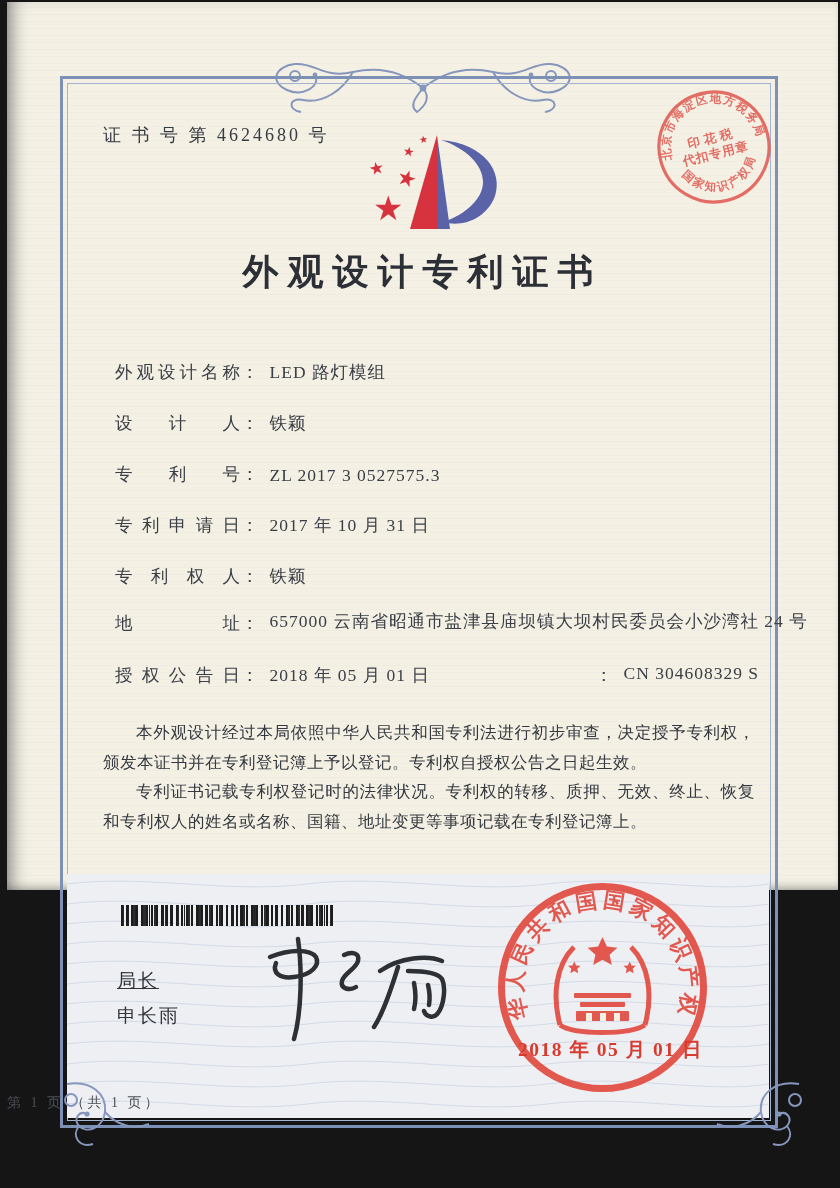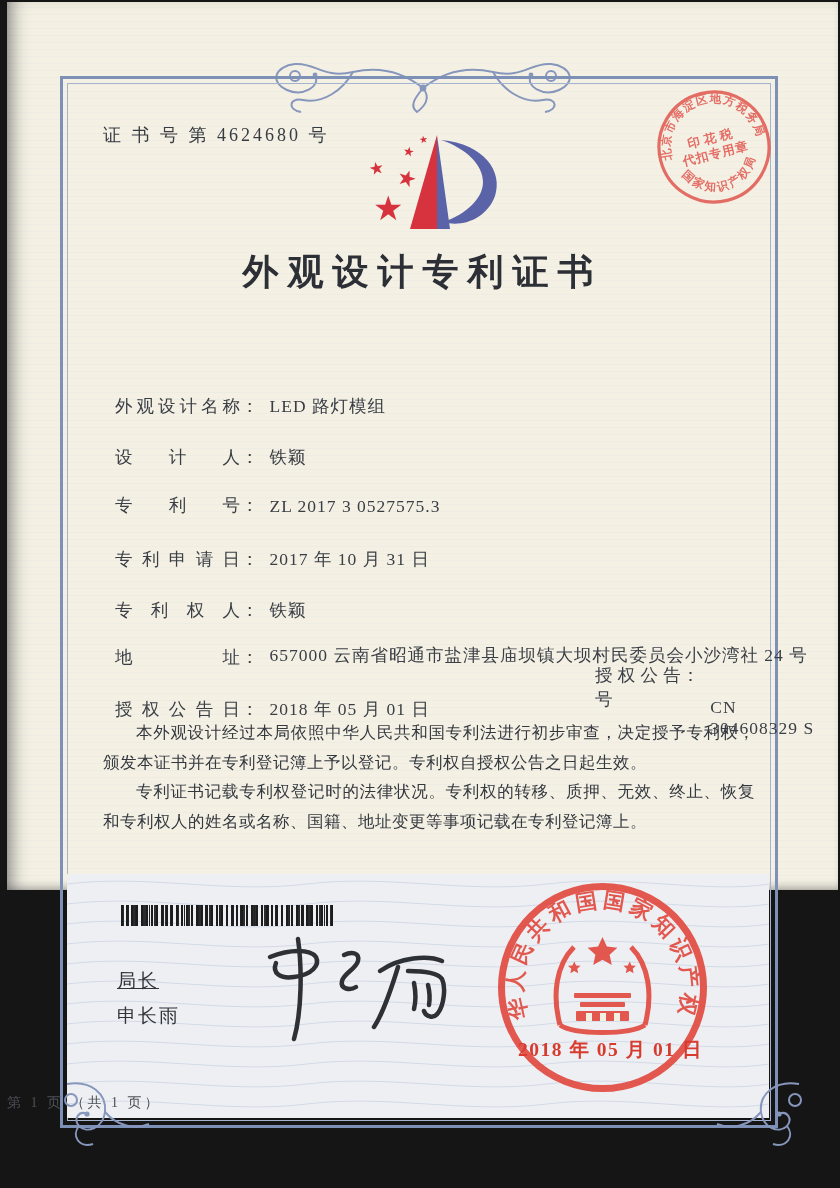--- a/index.html
+++ b/index.html
@@ -29,21 +29,21 @@
   }
   .txt{position:absolute;color:#373b42;}
   .cert-no{left:96px;top:121px;font-size:18px;letter-spacing:3px;}
   .title{
     left:0;top:246px;width:831px;text-align:center;
     font-size:36px;font-weight:bold;color:#2c2f35;letter-spacing:9px;
   }
   .field-row{position:absolute;left:108px;font-size:17.5px;color:#3a3e45;letter-spacing:1px;display:flex;align-items:flex-end;}
   .flabel{display:inline-block;width:126px;text-align:justify;text-align-last:justify;}
   .fcolon{display:inline-block;margin-right:10px;}
-  .fvalue{display:inline-block;margin-top:34px;}
+  .fvalue{display:inline-block;}
   .addr-value{width:545px;line-height:27px;}
   .grant-no{position:absolute;left:480px;top:0;display:flex;font-size:17.5px;letter-spacing:1px;}
   .paras{position:absolute;left:96px;top:694px;width:652px;font-size:16.5px;line-height:29.5px;
     color:#34383f;text-align:justify;letter-spacing:0.5px;margin-top:22px;}
   .paras p{margin:0;text-indent:2em;}
   .barcode{
     position:absolute;left:114px;top:903px;width:213px;height:21px;
     background-image:
       repeating-linear-gradient(90deg,#1c1c1c 0 2px,rgba(0,0,0,0) 2px 5px),
       repeating-linear-gradient(90deg,#222 0 1px,rgba(0,0,0,0) 1px 7px),
@@ -174,21 +174,20 @@
   <div class="field-row" style="top:606px">
     <span class="flabel">地址</span>
       <span class="fcolon">：</span>
     <span class="fvalue addr-value">657000 云南省昭通市盐津县庙坝镇大坝村民委员会小沙湾社 24 号</span>
   </div>
   <div class="field-row" style="top:661px;width:648px">
     <span class="flabel">授权公告日</span>
       <span class="fcolon">：</span>
     <span class="fvalue">2018 年 05 月 01 日</span>
     <span class="grant-no">
-      <span class="flabel" style="width:108px">授权公告号</span>
         <span class="fcolon">：</span>
       <span class="fvalue">CN 304608329 S</span>
     </span>
   </div>
 
   <div class="paras">
     <p>本外观设计经过本局依照中华人民共和国专利法进行初步审查，决定授予专利权，颁发本证书并在专利登记簿上予以登记。专利权自授权公告之日起生效。</p>
     <p>专利证书记载专利权登记时的法律状况。专利权的转移、质押、无效、终止、恢复和专利权人的姓名或名称、国籍、地址变更等事项记载在专利登记簿上。</p>
   </div>
 

